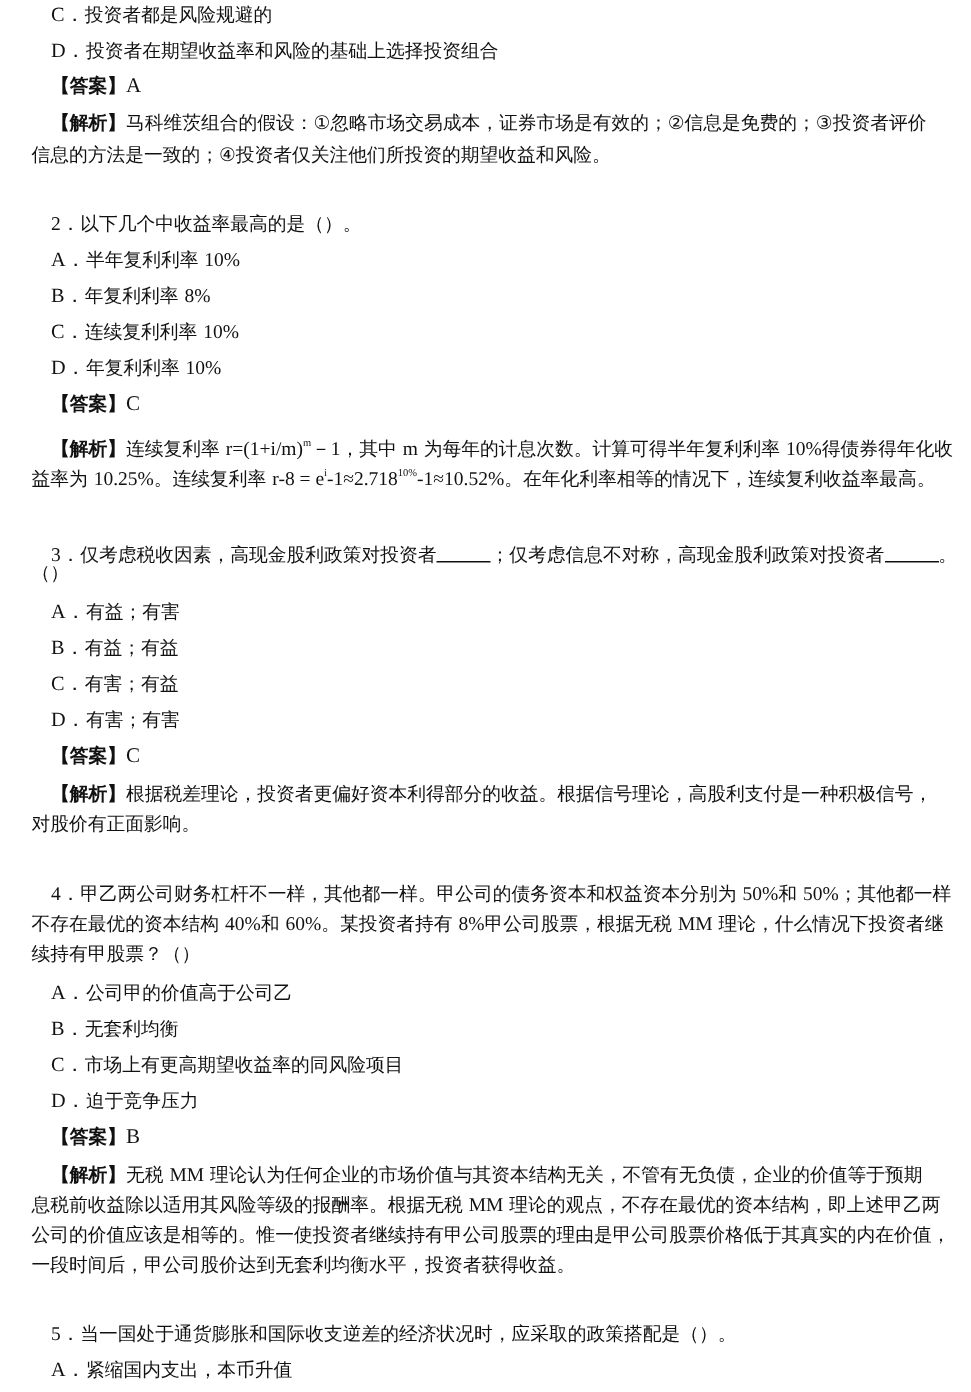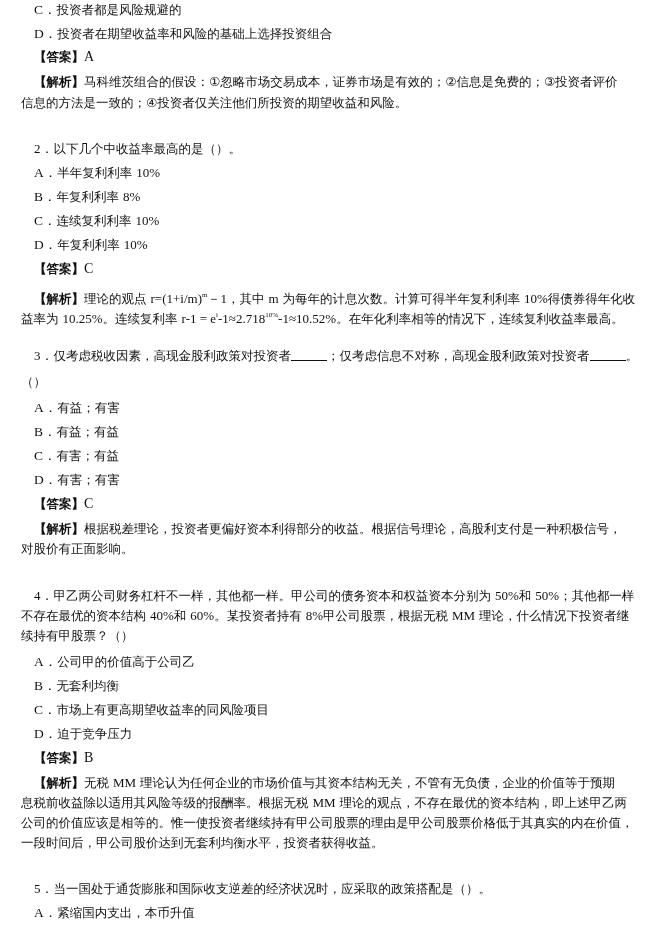--- a/index.html
+++ b/index.html
@@ -89,27 +89,27 @@
   <div class="line" style="top:213px">
     <span class="letter">C．</span><span>连续复利利率 </span><span class="serif">10%</span>
   </div>
   <div class="line" style="top:237px">
     <span class="letter">D．</span><span>年复利利率 </span><span class="serif">10%</span>
   </div>
   <div class="line" style="top:261px">
     <span class="bracket">【答案】</span><span class="ans-val">C</span>
   </div>
   <div class="line" style="top:287px">
-    <span class="bracket">【解析】</span><span>理论的观点 </span><span class="serif">r=(1+i/m)</span><span class="sup">m</span><span class="serif">－1</span><span>，其中 </span><span class="serif">m</span><span> 为每年的计息次数。计算可得半年复利利率 </span><span class="serif">10%</span><span>得债券得年化收</span>
+    <span class="bracket">【解析】</span><span>连续复利率 </span><span class="serif">r=(1+i/m)</span><span class="sup">m</span><span class="serif">－1</span><span>，其中 </span><span class="serif">m</span><span> 为每年的计息次数。计算可得半年复利利率 </span><span class="serif">10%</span><span>得债券得年化收</span>
   </div>
   <div class="line full" style="top:307px">
-    <span>益率为 </span><span class="serif">10.25%</span><span>。连续复利率 </span><span class="serif">r-1 = e</span><span class="sup">i</span><span class="serif">-1≈2.718</span><span class="sup">10%</span><span class="serif">-1≈10.52%</span><span>。在年化利率相等的情况下，连续复利收益率最高。</span>
+    <span>益率为 </span><span class="serif">10.25%</span><span>。连续复利率 </span><span class="serif">r-8 = e</span><span class="sup">i</span><span class="serif">-1≈2.718</span><span class="sup">10%</span><span class="serif">-1≈10.52%</span><span>。在年化利率相等的情况下，连续复利收益率最高。</span>
   </div>
 
-  <div class="line" style="top:348px">
+  <div class="line" style="top:362px">
     <span class="num">3．</span><span>仅考虑税收因素，高现金股利政策对投资者</span><span class="blank"></span><span>；仅考虑信息不对称，高现金股利政策对投资者</span><span class="blank"></span><span>。</span>
   </div>
   <div class="line full" style="top:374px">（）</div>
   <div class="line" style="top:400px">
     <span class="letter">A．</span><span>有益；有害</span>
   </div>
   <div class="line" style="top:424px">
     <span class="letter">B．</span><span>有益；有益</span>
   </div>
   <div class="line" style="top:448px">

